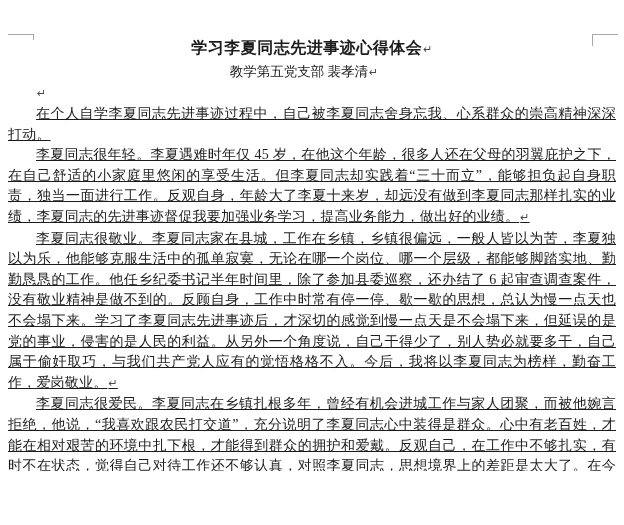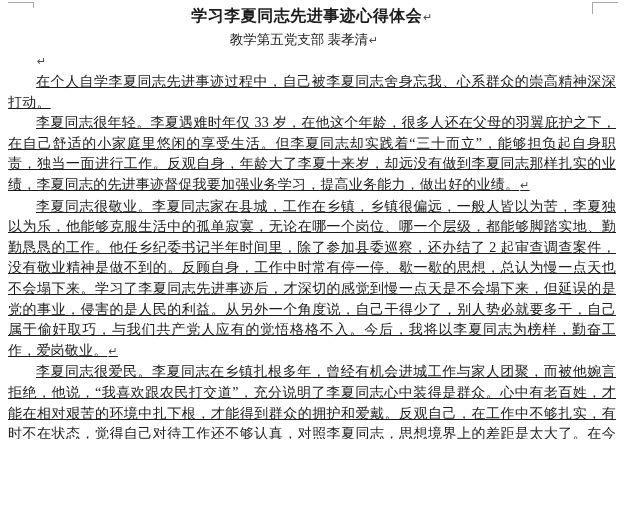--- a/index.html
+++ b/index.html
@@ -4,20 +4,21 @@
 <style>
   html, body { margin: 0; padding: 0; background: #ffffff; }
   .page {
     position: relative;
     width: 624px;
     height: 439px;
     background: #ffffff;
     overflow: hidden;
     color: #1c1c1c;
     font-family: "Liberation Serif", "DejaVu Serif", serif;
+    margin-top: 32px;
   }
   
   .mark-tl {
     position: absolute; top: 2px; left: 8px;
     width: 25px; height: 5px;
     border-top: 1px solid #a8a8a8;
     border-right: 1px solid #a8a8a8;
   }
   .mark-tr {
     position: absolute; top: 2px; right: 6px;
@@ -74,20 +75,20 @@
   <div class="content">
 
     <h1 class="doc-title"><span>学习李夏同志先进事迹心得体会</span><span class="pilcrow">↵</span></h1>
 
     <div class="byline"><span>教学第五党支部 裴孝清</span><span class="pilcrow">↵</span></div>
 
     <div class="empty-line"><span class="pilcrow">↵</span></div>
 
     <p class="para"><span>在个人自学李夏同志先进事迹过程中，自己被李夏同志舍身忘我、心系群众的崇高精神深深打动。</span></p>
 
-    <p class="para"><span>李夏同志很年轻。李夏遇难时年仅 33 岁，在他这个年龄，很多人还在父母的羽翼庇护之下，在自己舒适的小家庭里悠闲的享受生活。但李夏同志却实践着“三十而立”，能够担负起自身职责，独当一面进行工作。反观自身，年龄大了李夏十来岁，却远没有做到李夏同志那样扎实的业绩，李夏同志的先进事迹督促我要加强业务学习，提高业务能力，做出好的业绩。</span><span class="pilcrow">↵</span></p>
+    <p class="para"><span>李夏同志很年轻。李夏遇难时年仅 45 岁，在他这个年龄，很多人还在父母的羽翼庇护之下，在自己舒适的小家庭里悠闲的享受生活。但李夏同志却实践着“三十而立”，能够担负起自身职责，独当一面进行工作。反观自身，年龄大了李夏十来岁，却远没有做到李夏同志那样扎实的业绩，李夏同志的先进事迹督促我要加强业务学习，提高业务能力，做出好的业绩。</span><span class="pilcrow">↵</span></p>
 
-    <p class="para"><span>李夏同志很敬业。李夏同志家在县城，工作在乡镇，乡镇很偏远，一般人皆以为苦，李夏独以为乐，他能够克服生活中的孤单寂寞，无论在哪一个岗位、哪一个层级，都能够脚踏实地、勤勤恳恳的工作。他任乡纪委书记半年时间里，除了参加县委巡察，还办结了 2 起审查调查案件，没有敬业精神是做不到的。反顾自身，工作中时常有停一停、歇一歇的思想，总认为慢一点天也不会塌下来。学习了李夏同志先进事迹后，才深切的感觉到慢一点天是不会塌下来，但延误的是党的事业，侵害的是人民的利益。从另外一个角度说，自己干得少了，别人势必就要多干，自己属于偷奸取巧，与我们共产党人应有的觉悟格格不入。今后，我将以李夏同志为榜样，勤奋工作，爱岗敬业。</span><span class="pilcrow">↵</span></p>
+    <p class="para"><span>李夏同志很敬业。李夏同志家在县城，工作在乡镇，乡镇很偏远，一般人皆以为苦，李夏独以为乐，他能够克服生活中的孤单寂寞，无论在哪一个岗位、哪一个层级，都能够脚踏实地、勤勤恳恳的工作。他任乡纪委书记半年时间里，除了参加县委巡察，还办结了 6 起审查调查案件，没有敬业精神是做不到的。反顾自身，工作中时常有停一停、歇一歇的思想，总认为慢一点天也不会塌下来。学习了李夏同志先进事迹后，才深切的感觉到慢一点天是不会塌下来，但延误的是党的事业，侵害的是人民的利益。从另外一个角度说，自己干得少了，别人势必就要多干，自己属于偷奸取巧，与我们共产党人应有的觉悟格格不入。今后，我将以李夏同志为榜样，勤奋工作，爱岗敬业。</span><span class="pilcrow">↵</span></p>
 
     <p class="para"><span>李夏同志很爱民。李夏同志在乡镇扎根多年，曾经有机会进城工作与家人团聚，而被他婉言拒绝，他说，“我喜欢跟农民打交道”，充分说明了李夏同志心中装得是群众。心中有老百姓，才能在相对艰苦的环境中扎下根，才能得到群众的拥护和爱戴。反观自己，在工作中不够扎实，有时不在状态，觉得自己对待工作还不够认真，对照李夏同志，思想境界上的差距是太大了。在今后的工作中，我将以李夏同志为镜，对照自己、鞭策自己，立足岗位职责，扎扎实实工作，不愧组织所托。不忘初心、牢记使命，脚踏实地，为学校贡献自己的光和热。</span><span class="pilcrow">↵</span></p>
 
   </div>
 </div>
 
 </body></html>

